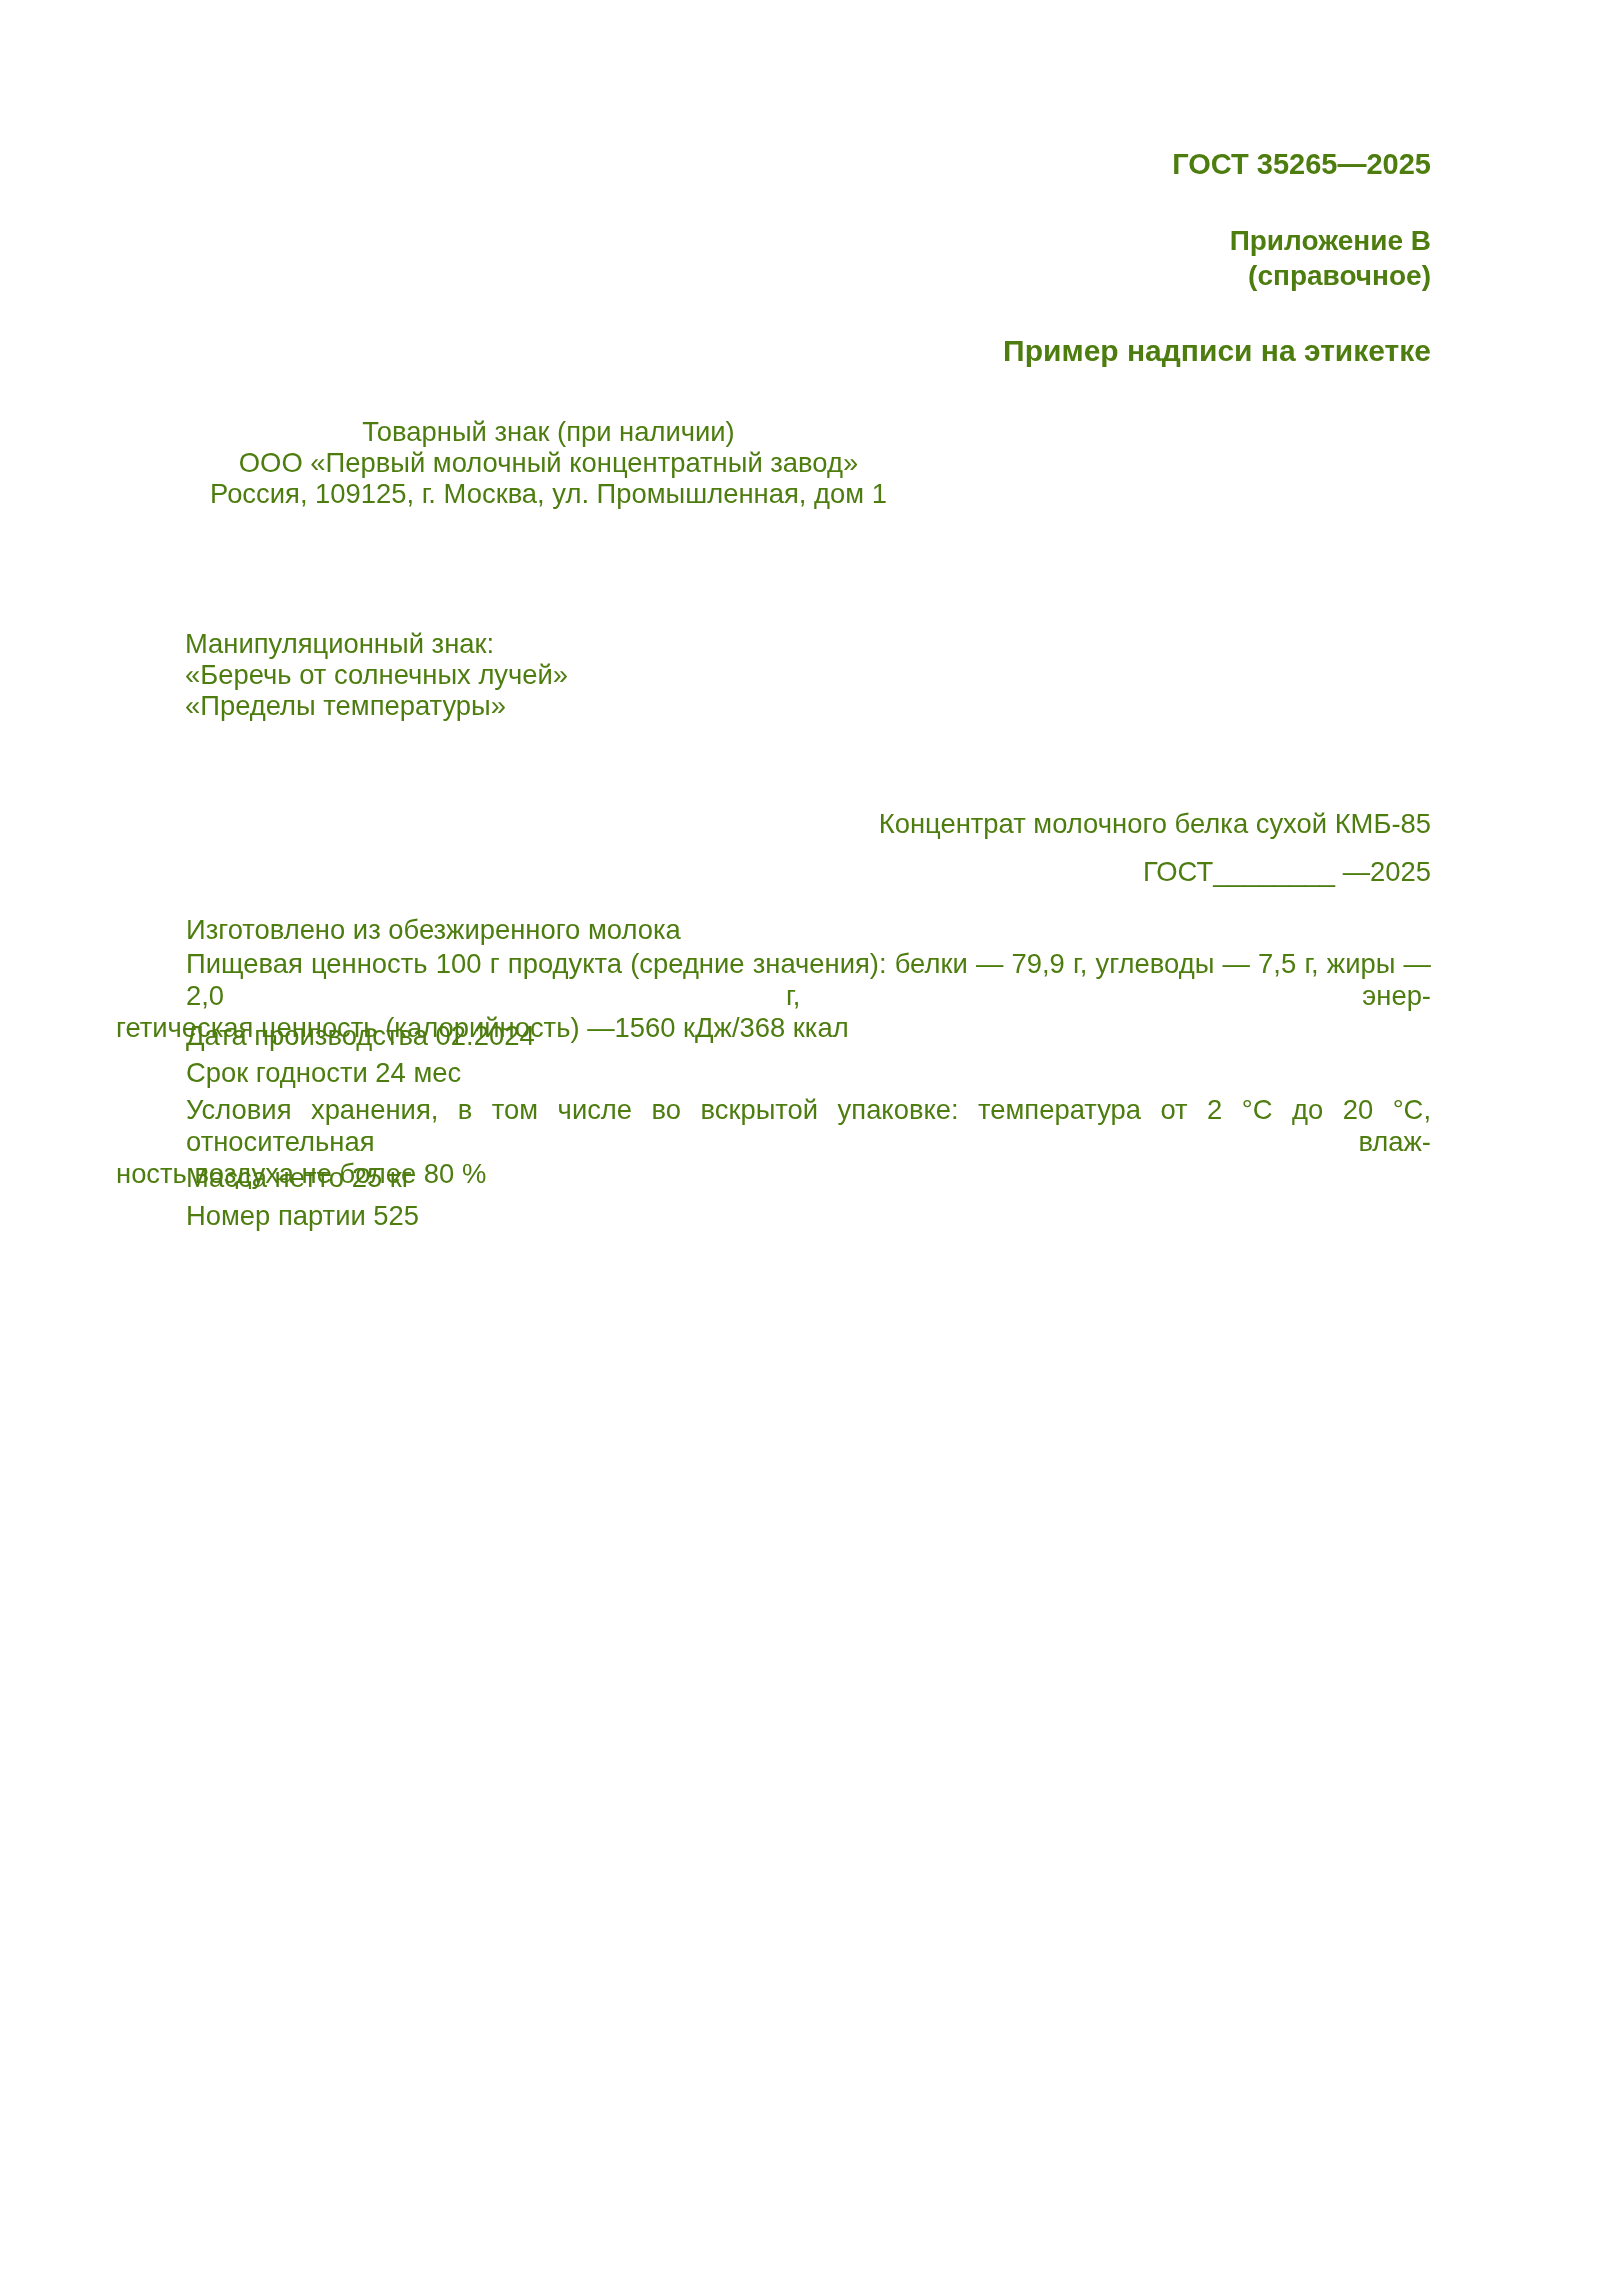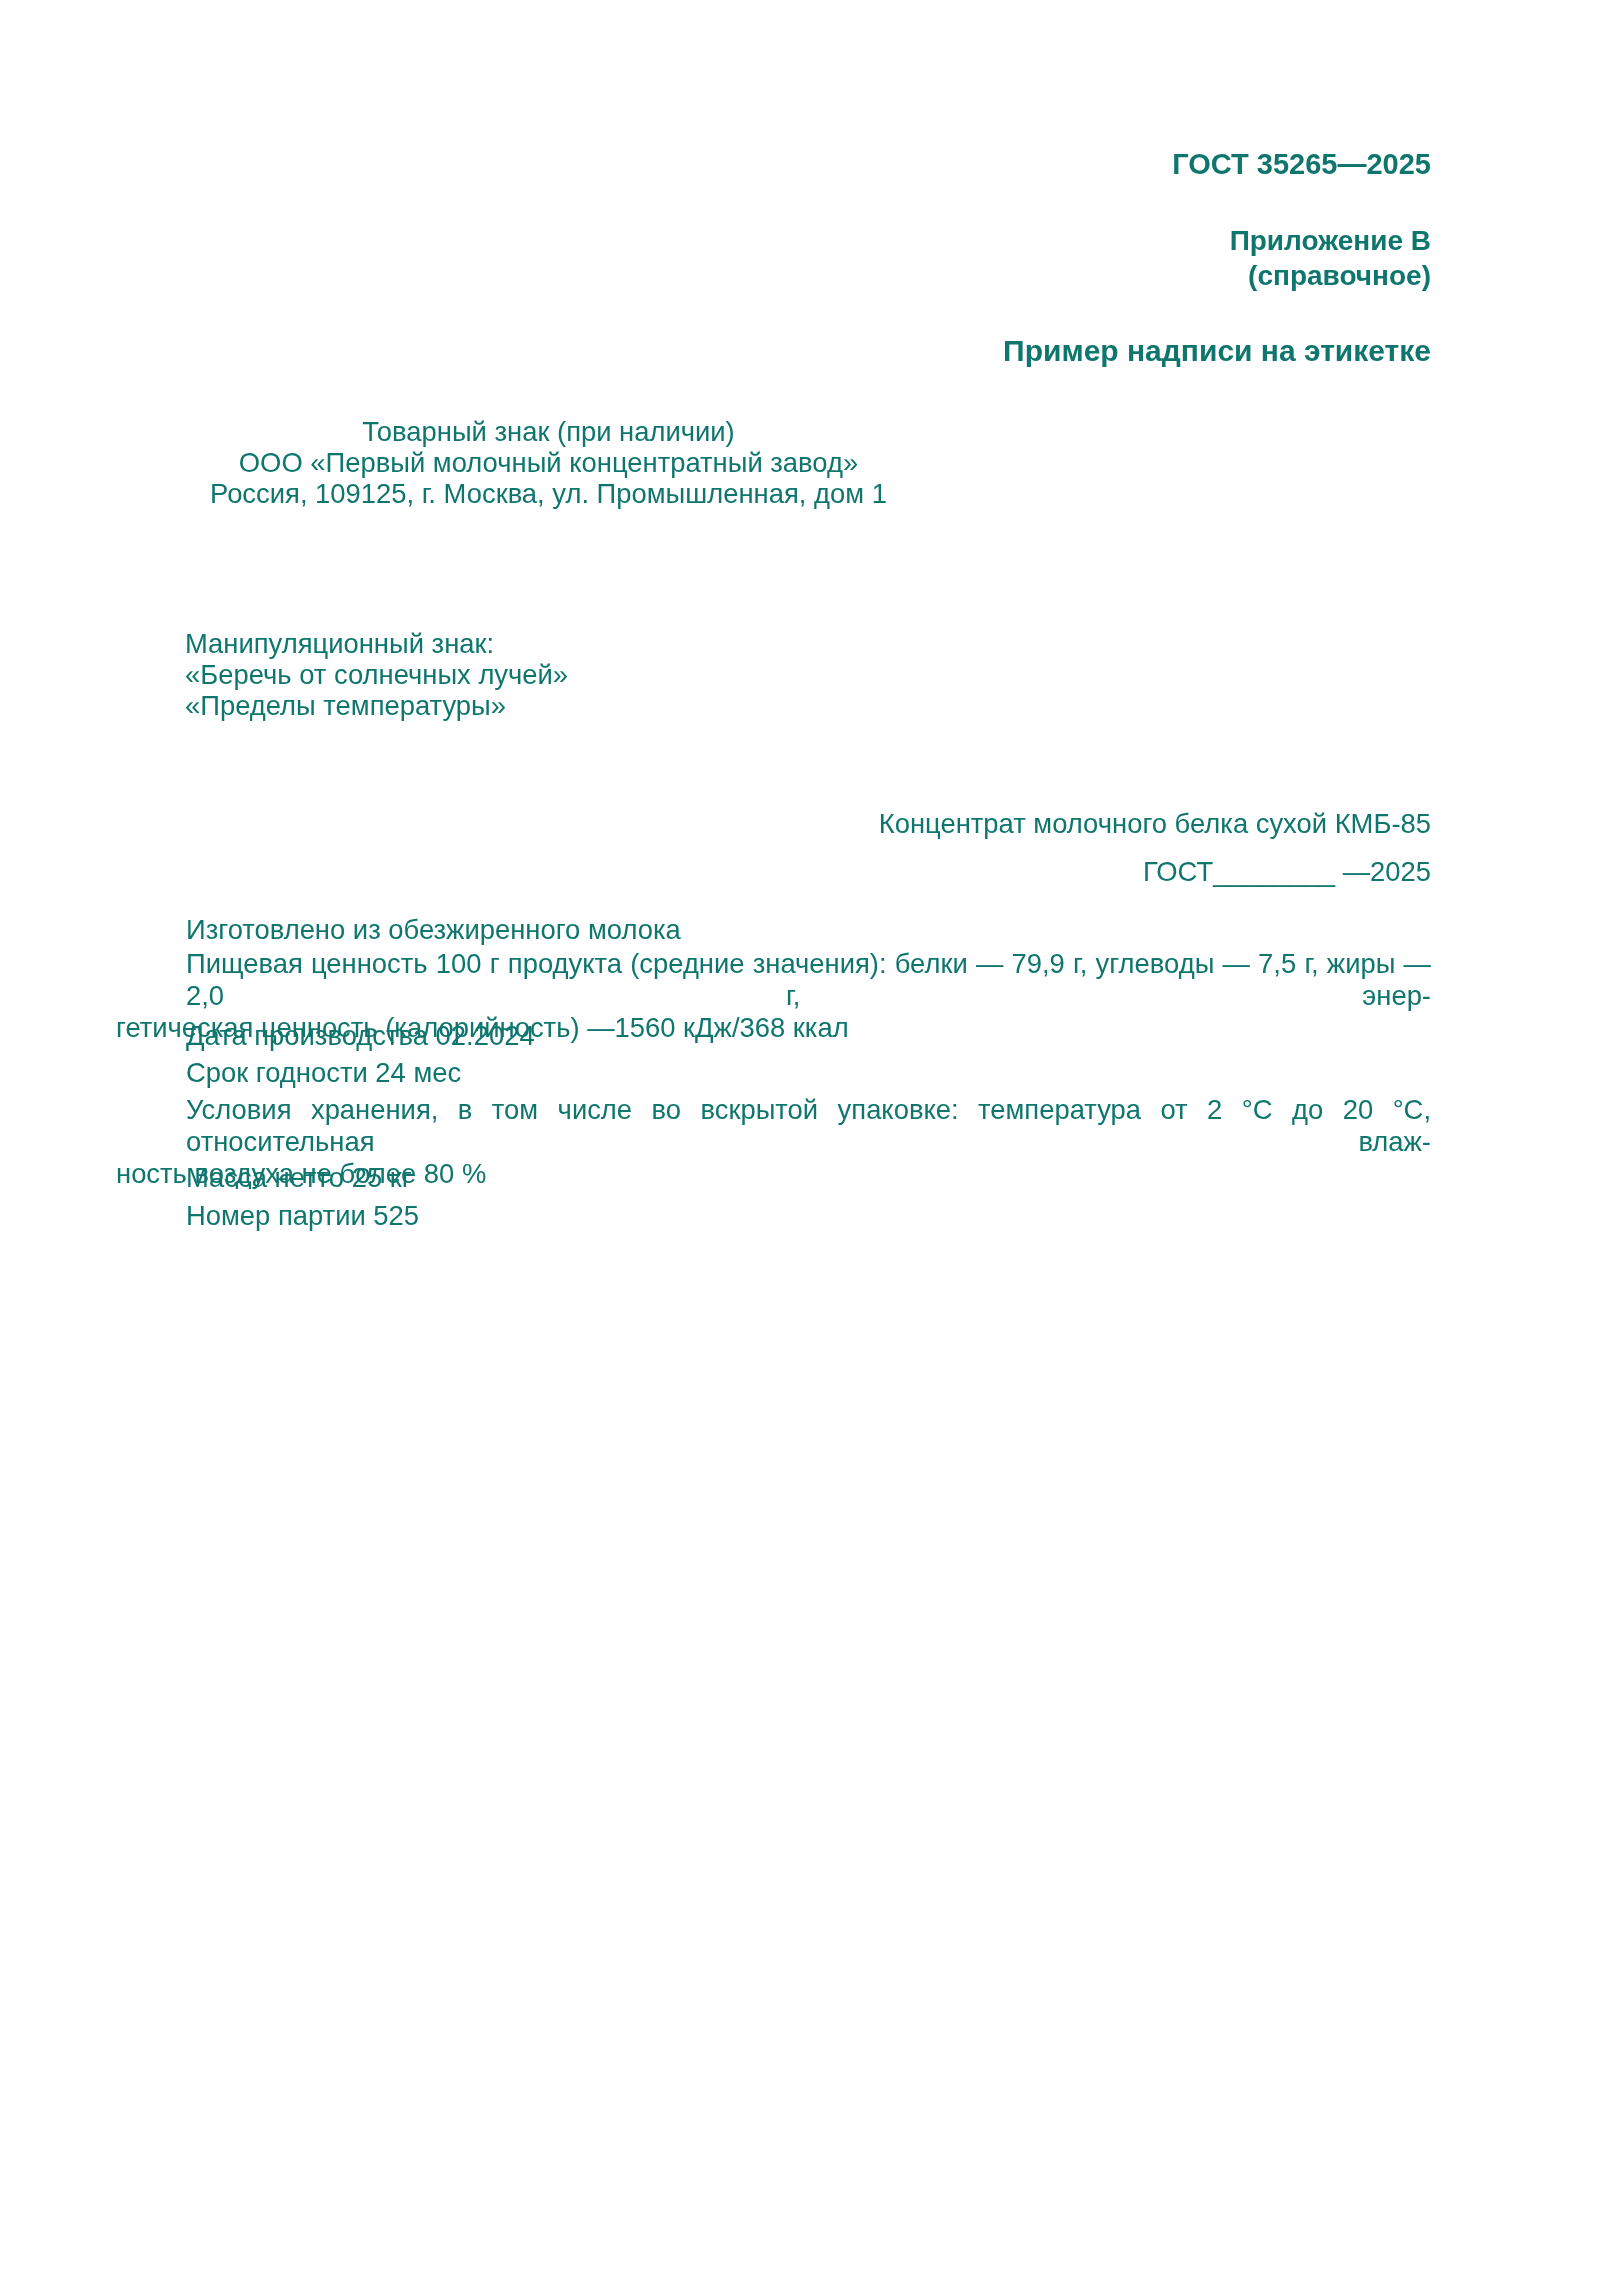--- a/index.html
+++ b/index.html
@@ -5,21 +5,21 @@
   html, body {
     margin: 0;
     padding: 0;
     background: #ffffff;
   }
   .page {
     position: relative;
     width: 1621px;
     height: 1956px;
     background: #ffffff;
-    color: #0f766e;
+    color: #4d7c0f;
     font-family: "Liberation Sans", "DejaVu Sans", sans-serif;
     font-size: 27.4px;
     line-height: 32px;
     overflow: hidden;
   }
   .abs { position: absolute; }
   .content-w { left: 116px; width: 1315px; }
   .bold { font-weight: bold; }
   .center { text-align: right; }
   .right { text-align: right; }

